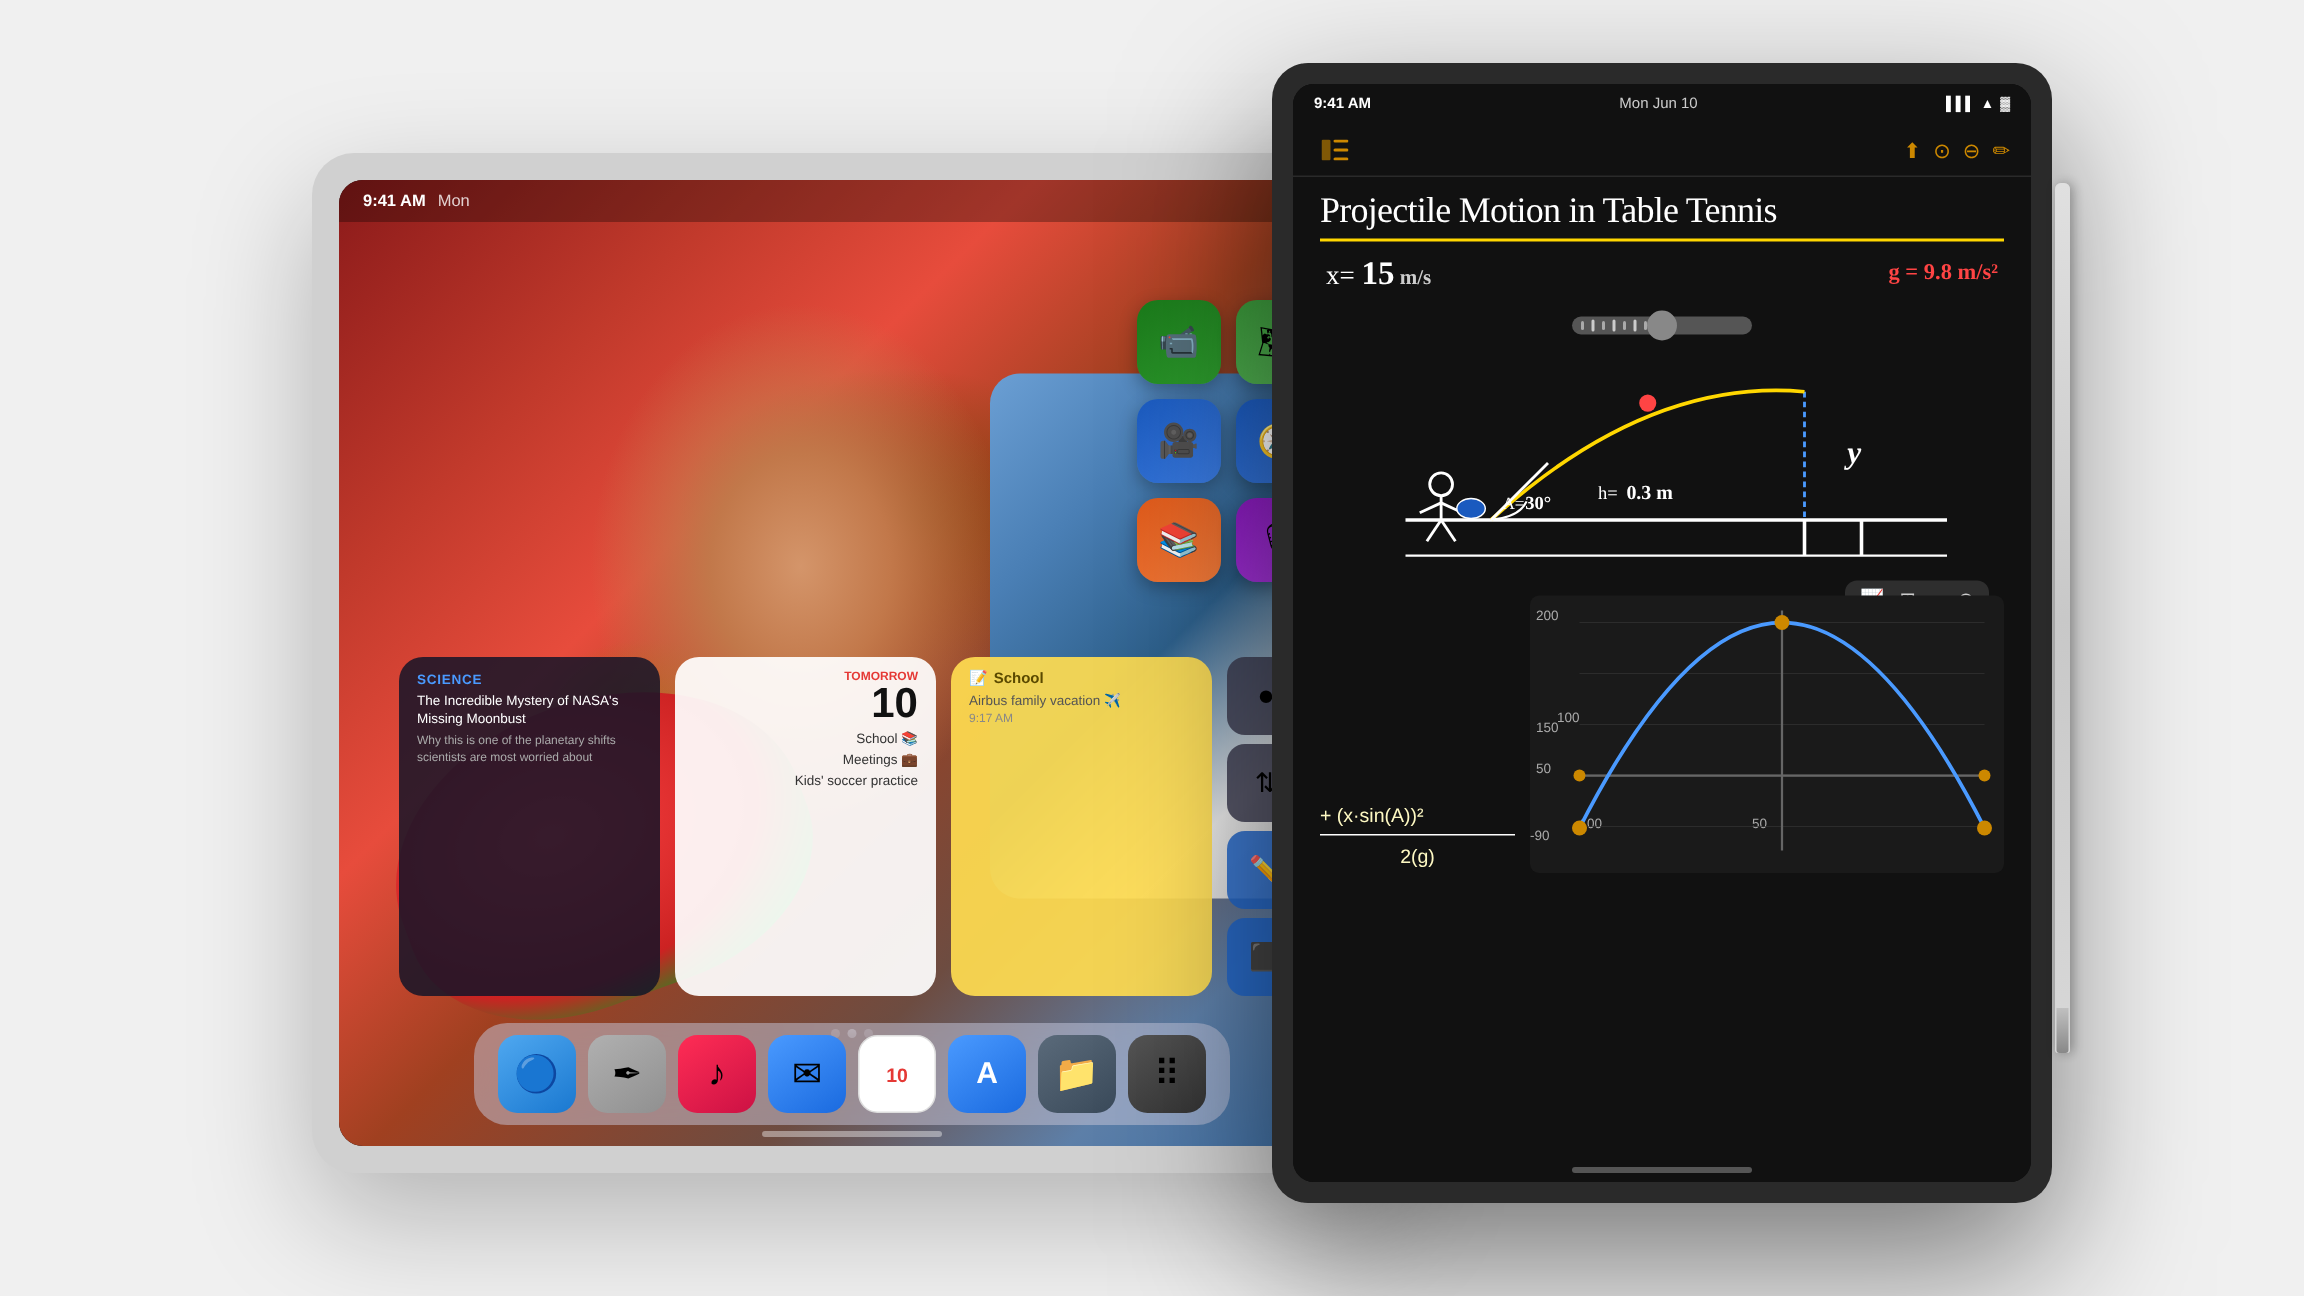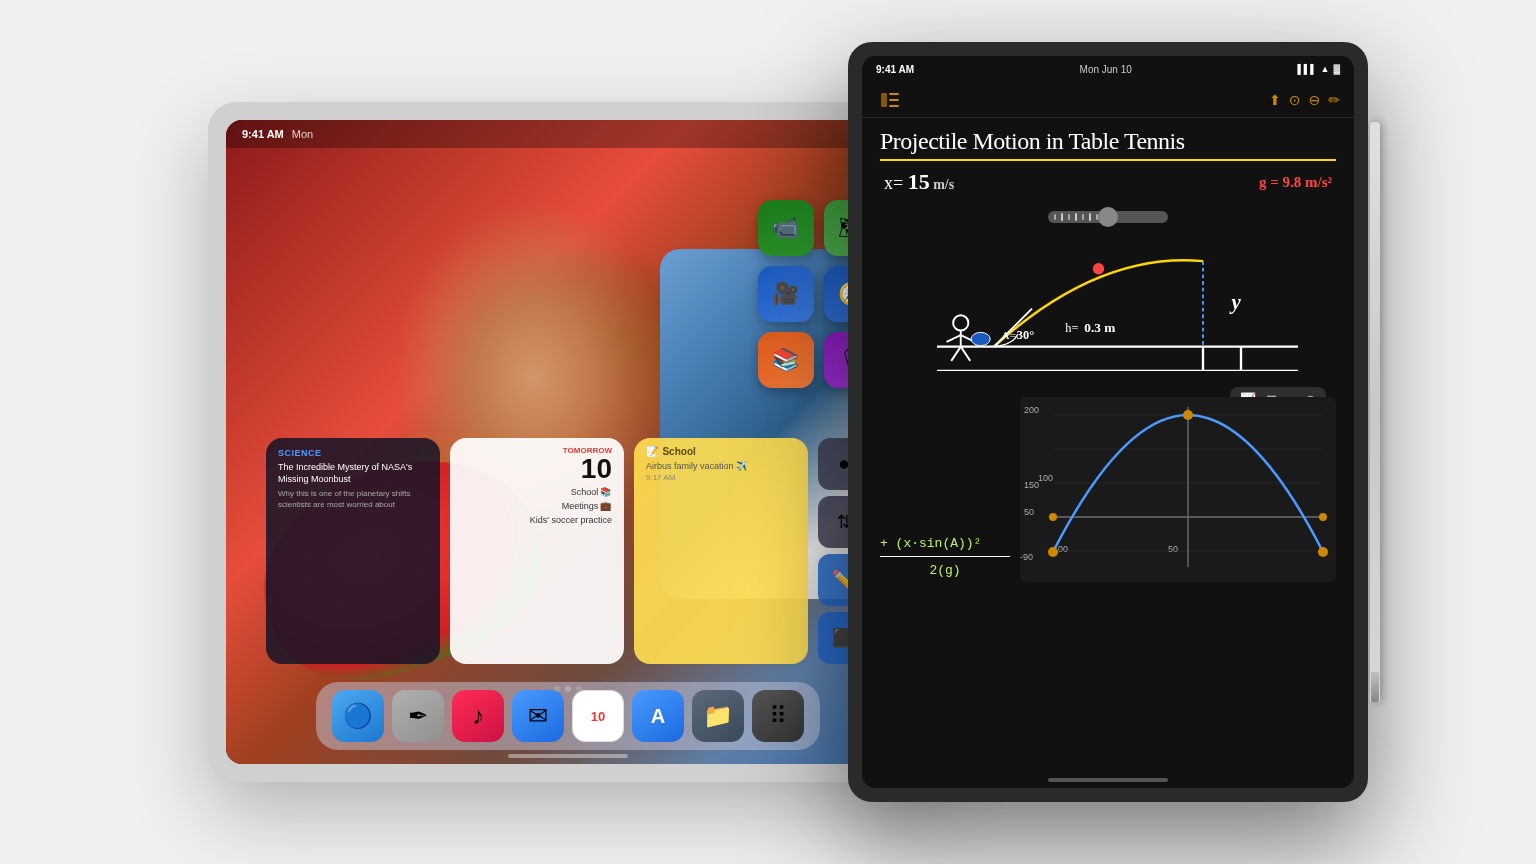--- a/index.html
+++ b/index.html
@@ -628,21 +628,21 @@
               <span style="font-size:13px;color:#ccc;">📈</span>
               <span style="font-size:13px;color:#ccc;">⊞</span>
               <span style="font-size:13px;color:#cc3333;">●</span>
               <span style="font-size:13px;color:#ccc;">⊖</span>
             </div>
           </div>
 
           <div style="display:flex;gap:10px;align-items:flex-end;">
 
             <div style="flex-shrink:0;width:130px;">
-              <div style="font-family:Liberation Mono, monospace;font-size:13px;color:#bef264;line-height:1.8;">
+              <div style="font-family:Liberation Sans, sans-serif;font-size:13px;color:#fef9c3;line-height:1.8;">
                 <div>+ (x·sin(A))²</div>
                 <div style="border-top:1.5px solid white;padding-top:2px;text-align:center;">2(g)</div>
               </div>
             </div>
 
             <div style="flex:1;height:185px;background:#1a1a1a;border-radius:6px;position:relative;overflow:hidden;">
 
               <div style="position:absolute;left:4px;top:8px;font-size:9px;color:#aaa;">200</div>
               <div style="position:absolute;left:4px;top:42px;font-size:9px;color:#aaa;margin-top:41px;">150</div>
               <div style="position:absolute;left:4px;top:76px;font-size:9px;color:#aaa;margin-left:14px;">100</div>

